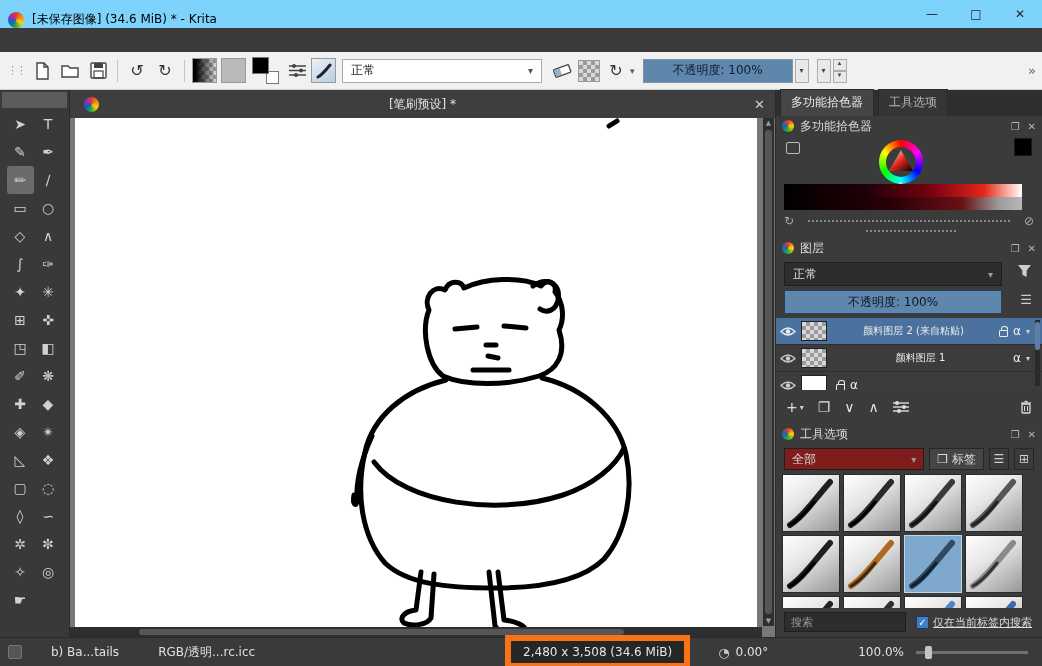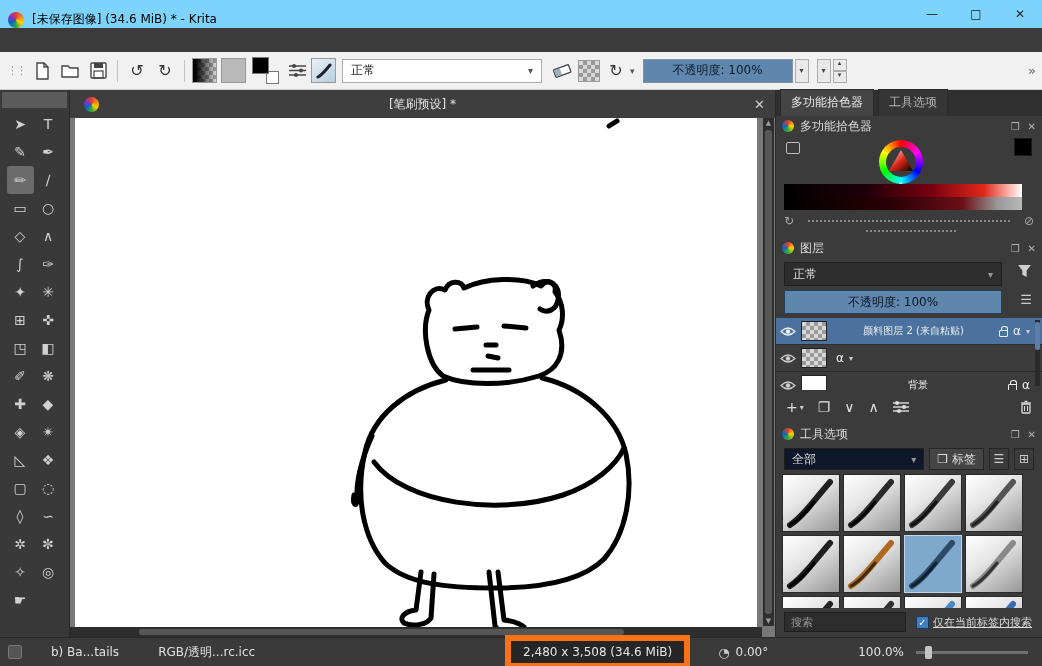--- a/index.html
+++ b/index.html
@@ -111,21 +111,21 @@
   .padlock { width:9px; height:7px; border:1px solid #ececec; border-radius:1px; position:relative; margin-top:4px; }
   .padlock::before { content:""; position:absolute; left:1px; top:-5px; width:5px; height:4px; border:1px solid #ececec; border-bottom:none; border-radius:3px 3px 0 0; }
   .list-scroll { position:absolute; right:2px; top:82px; width:5px; height:66px; background:#2a2a2a; }
   .list-scroll .thumb { position:absolute; top:2px; left:0; width:5px; height:28px; background:#5a7ea8; border-radius:2px; }
   .layer-toolbar { position:absolute; top:156px; left:0; width:100%; height:26px; display:flex; align-items:center; padding:0 10px; color:#e0e0e0; gap:14px; }
   .layer-toolbar .lbtn { display:flex; align-items:center; gap:2px; font-size:14px; }
   .layer-toolbar .push { margin-left:auto; }
 
   .brush-docker { position:absolute; top:334px; left:0; width:100%; bottom:0; }
   .brush-controls { position:absolute; top:24px; left:8px; right:8px; height:22px; display:flex; align-items:center; gap:5px; }
-  .tag-select { flex:1; height:22px; background:#0f172a; border:1px solid #1f1f1f; display:flex; align-items:center; padding:0 7px; color:#ddd;gap:28px; }
+  .tag-select { flex:1; height:22px; background:#7f1d1d; border:1px solid #1f1f1f; display:flex; align-items:center; padding:0 7px; color:#ddd;gap:28px; }
   .tag-select .caret { margin-left:auto; color:#999; font-size:10px; }
   .tags-btn { height:22px; background:#454545; border:1px solid #262626; color:#ddd; display:flex; align-items:center; padding:0 7px; gap:4px; }
   .sq-btn { width:20px; height:22px; background:#3b3b3b; border:1px solid #262626; color:#ccc; display:flex; align-items:center; justify-content:center; font-size:12px; }
   .brush-grid { position:absolute; top:50px; left:6px; right:6px; height:134px; overflow:hidden; display:grid; grid-template-columns:repeat(4,58px); gap:3px; }
   .brush-cell { width:58px; height:58px; background:linear-gradient(145deg,#ffffff 0%,#e6e6e6 40%,#979797 100%); border:1px solid #2a2a2a; }
   .brush-cell.selected { background:#7fa9cc; border-color:#bcd6ea; }
   .brush-cell svg { width:100%; height:100%; }
   .brush-search-row { position:absolute; bottom:4px; left:8px; right:6px; height:22px; display:flex; align-items:center; }
   .search-input { width:122px; height:20px; background:#2d2d2d; border:1px solid #1f1f1f; color:#ddd; padding:0 6px; font-family:"DejaVu Sans",sans-serif; font-size:11px; }
   .search-input::placeholder { color:#999; }
@@ -403,32 +403,32 @@
               <span class="alpha-glyph">α</span>
               <span class="tiny-caret">▾</span>
             </div>
           </div>
           <div class="layer-row">
             <svg width="16" height="11" viewBox="0 0 16 11">
                 <path d="M1 5.5 Q8 -1.5 15 5.5 Q8 12.5 1 5.5 Z" fill="none" stroke="#ccc" stroke-width="1.3"></path>
                 <circle cx="8" cy="5.5" r="2.2" fill="#ccc"></circle>
               </svg>
             <div class="layer-thumb checker"></div>
+            <div class="layer-name">颜料图层 1</div>
             <div class="layer-flags">
               <span class="alpha-glyph">α</span>
               <span class="tiny-caret">▾</span>
             </div>
           </div>
           <div class="layer-row">
             <svg width="16" height="11" viewBox="0 0 16 11">
                 <path d="M1 5.5 Q8 -1.5 15 5.5 Q8 12.5 1 5.5 Z" fill="none" stroke="#ccc" stroke-width="1.3"></path>
                 <circle cx="8" cy="5.5" r="2.2" fill="#ccc"></circle>
               </svg>
             <div class="layer-thumb white"></div>
-            <div class="layer-name">背景</div>
             <div class="layer-flags">
               <div class="padlock"></div>
               <span class="alpha-glyph">α</span>
             </div>
           </div>
         </div>
         <div class="list-scroll">
             <div class="thumb"></div>
           </div>
 

